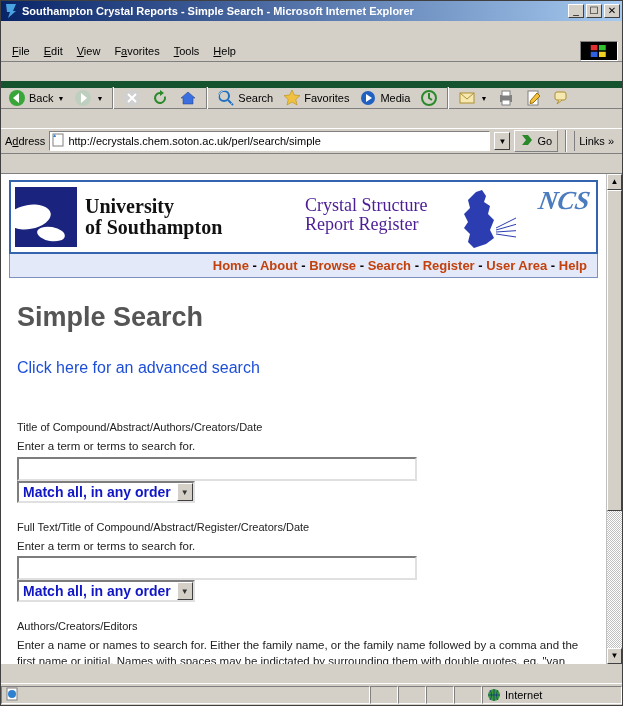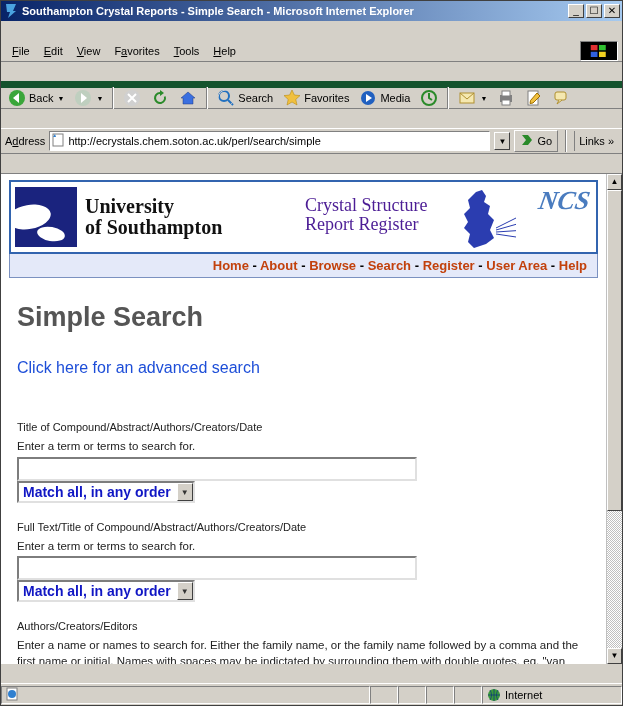--- a/index.html
+++ b/index.html
@@ -399,21 +399,21 @@
           <div class="field-hint">Enter a term or terms to search for.</div>
           <input class="text-input" type="text" value="" style="">
           <div class="select-match">
             <span class="val">Match all, in any order</span>
             <span class="dd">▼</span>
           </div>
         </div>
 
         
         <div class="field-group">
-          <div class="field-label">Full Text/Title of Compound/Abstract/Authors/Creators/Date</div>
+          <div class="field-label">Full Text/Title of Compound/Abstract/Register/Creators/Date</div>
           <div class="field-hint">Enter a term or terms to search for.</div>
           <input class="text-input" type="text" value="" style="">
           <div class="select-match">
             <span class="val">Match all, in any order</span>
             <span class="dd">▼</span>
           </div>
         </div>
 
         
         <div class="field-group">

